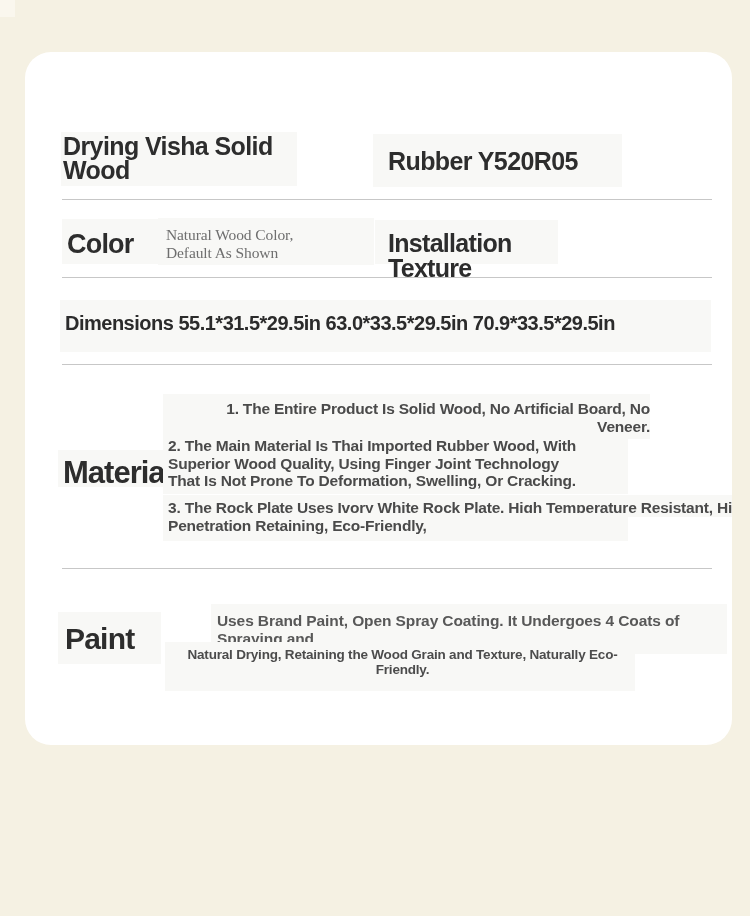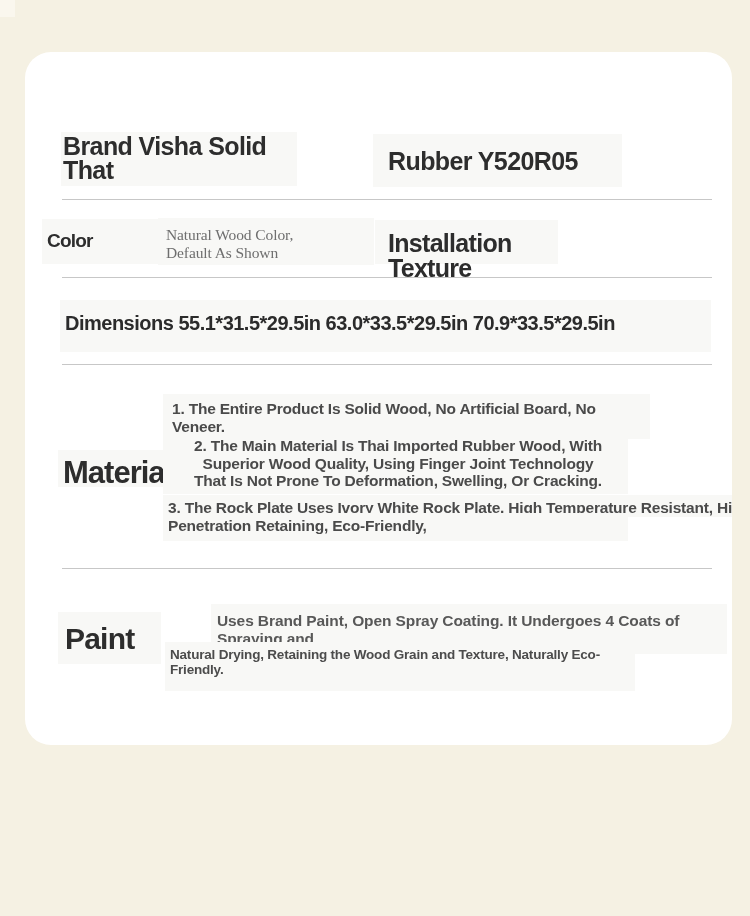--- a/index.html
+++ b/index.html
@@ -25,21 +25,21 @@
   }
   .brand-label{
     left:36px;top:80px;width:234px;font-size:25px;line-height:24px;
     font-weight:bold;color:#2d2d2d;letter-spacing:-0.6px;padding:2px 0 4px 2px;
   }
   .model-label{
     left:348px;top:82px;width:234px;height:40px;font-size:25px;
     font-weight:bold;color:#2d2d2d;letter-spacing:-0.6px;padding:13px 0 0 15px;
   }
   .color-label{
-    left:17px;top:167px;width:122px;height:33px;font-size:19px;padding:12px 0 0 5px;
+    left:37px;top:167px;width:122px;height:33px;font-size:27px;padding:12px 0 0 5px;
   }
   .color-value{
     left:133px;top:166px;width:208px;height:35px;
     font-size:15.5px;line-height:17.5px;color:#6e6e6e;letter-spacing:-0.1px;
     white-space:pre-line;padding:8px 0 4px 8px;font-family:Liberation Serif, serif;
   }
   .installation-label{
     left:350px;top:168px;width:170px;height:33px;font-size:25px;padding:11px 0 0 13px;letter-spacing:-0.7px;
   }
   .dimensions-row{
@@ -47,44 +47,44 @@
     font-size:20px;font-weight:bold;color:#2b2b2b;letter-spacing:-0.5px;
     padding:12px 0 4px 5px;
   }
   .material-label{
     left:33px;top:398px;width:104px;height:30px;font-size:31px;letter-spacing:-1px;padding:7px 0 0 5px;
   }
   .mat-text{
     font-weight:bold;color:#4a4a4a;font-size:15.5px;line-height:17.5px;letter-spacing:-0.2px;
     white-space:pre-line;
   }
-  .mat-p1{left:138px;top:342px;width:478px;padding:6px 0 4px 9px;}
-  .mat-p2{left:138px;top:381px;width:460px;padding:4px 0 4px 5px;text-align:center;}
+  .mat-p1{left:138px;top:342px;width:478px;padding:6px 0 4px 9px;text-align:right;}
+  .mat-p2{left:138px;top:381px;width:460px;padding:4px 0 4px 5px;}
   .mat-p3a{left:138px;top:443px;width:594px;padding:4px 0 0 5px;white-space:nowrap;overflow:hidden;}
   .mat-p3b{left:138px;top:461px;width:460px;padding:4px 0 6px 5px;}
   .paint-label{
     left:33px;top:560px;width:96px;height:40px;font-size:30px;padding:12px 0 0 7px;
   }
   .paint-line1{
     left:143px;top:552px;width:510px;font-size:15.5px;font-weight:bold;color:#585858;
     letter-spacing:-0.1px;padding:8px 0 6px 6px;margin-left:43px;
   }
   .paint-line2{
     left:140px;top:590px;width:465px;font-size:13.5px;font-weight:bold;color:#4c4c4c;
-    letter-spacing:-0.2px;padding:5px 0 14px 5px;
+    letter-spacing:-0.2px;padding:5px 0 14px 5px;text-align:center;
   }
 </style>
 </head>
 <body>
 
 <div class="corner-accent"></div>
 
 <div class="card">
 
-  <div class="abs hl brand-label">Brand Visha Solid That</div>
+  <div class="abs hl brand-label">Drying Visha Solid Wood</div>
   <div class="abs hl model-label">Rubber Y520R05</div>
 
   <div class="divider" style="top:147px"></div>
 
   <div class="abs hl label-lg color-label">Color</div>
   <div class="abs hl color-value">Natural Wood Color,
 Default As Shown</div>
   <div class="abs hl label-lg installation-label">Installation Texture</div>
 
   <div class="divider" style="top:225px"></div>

